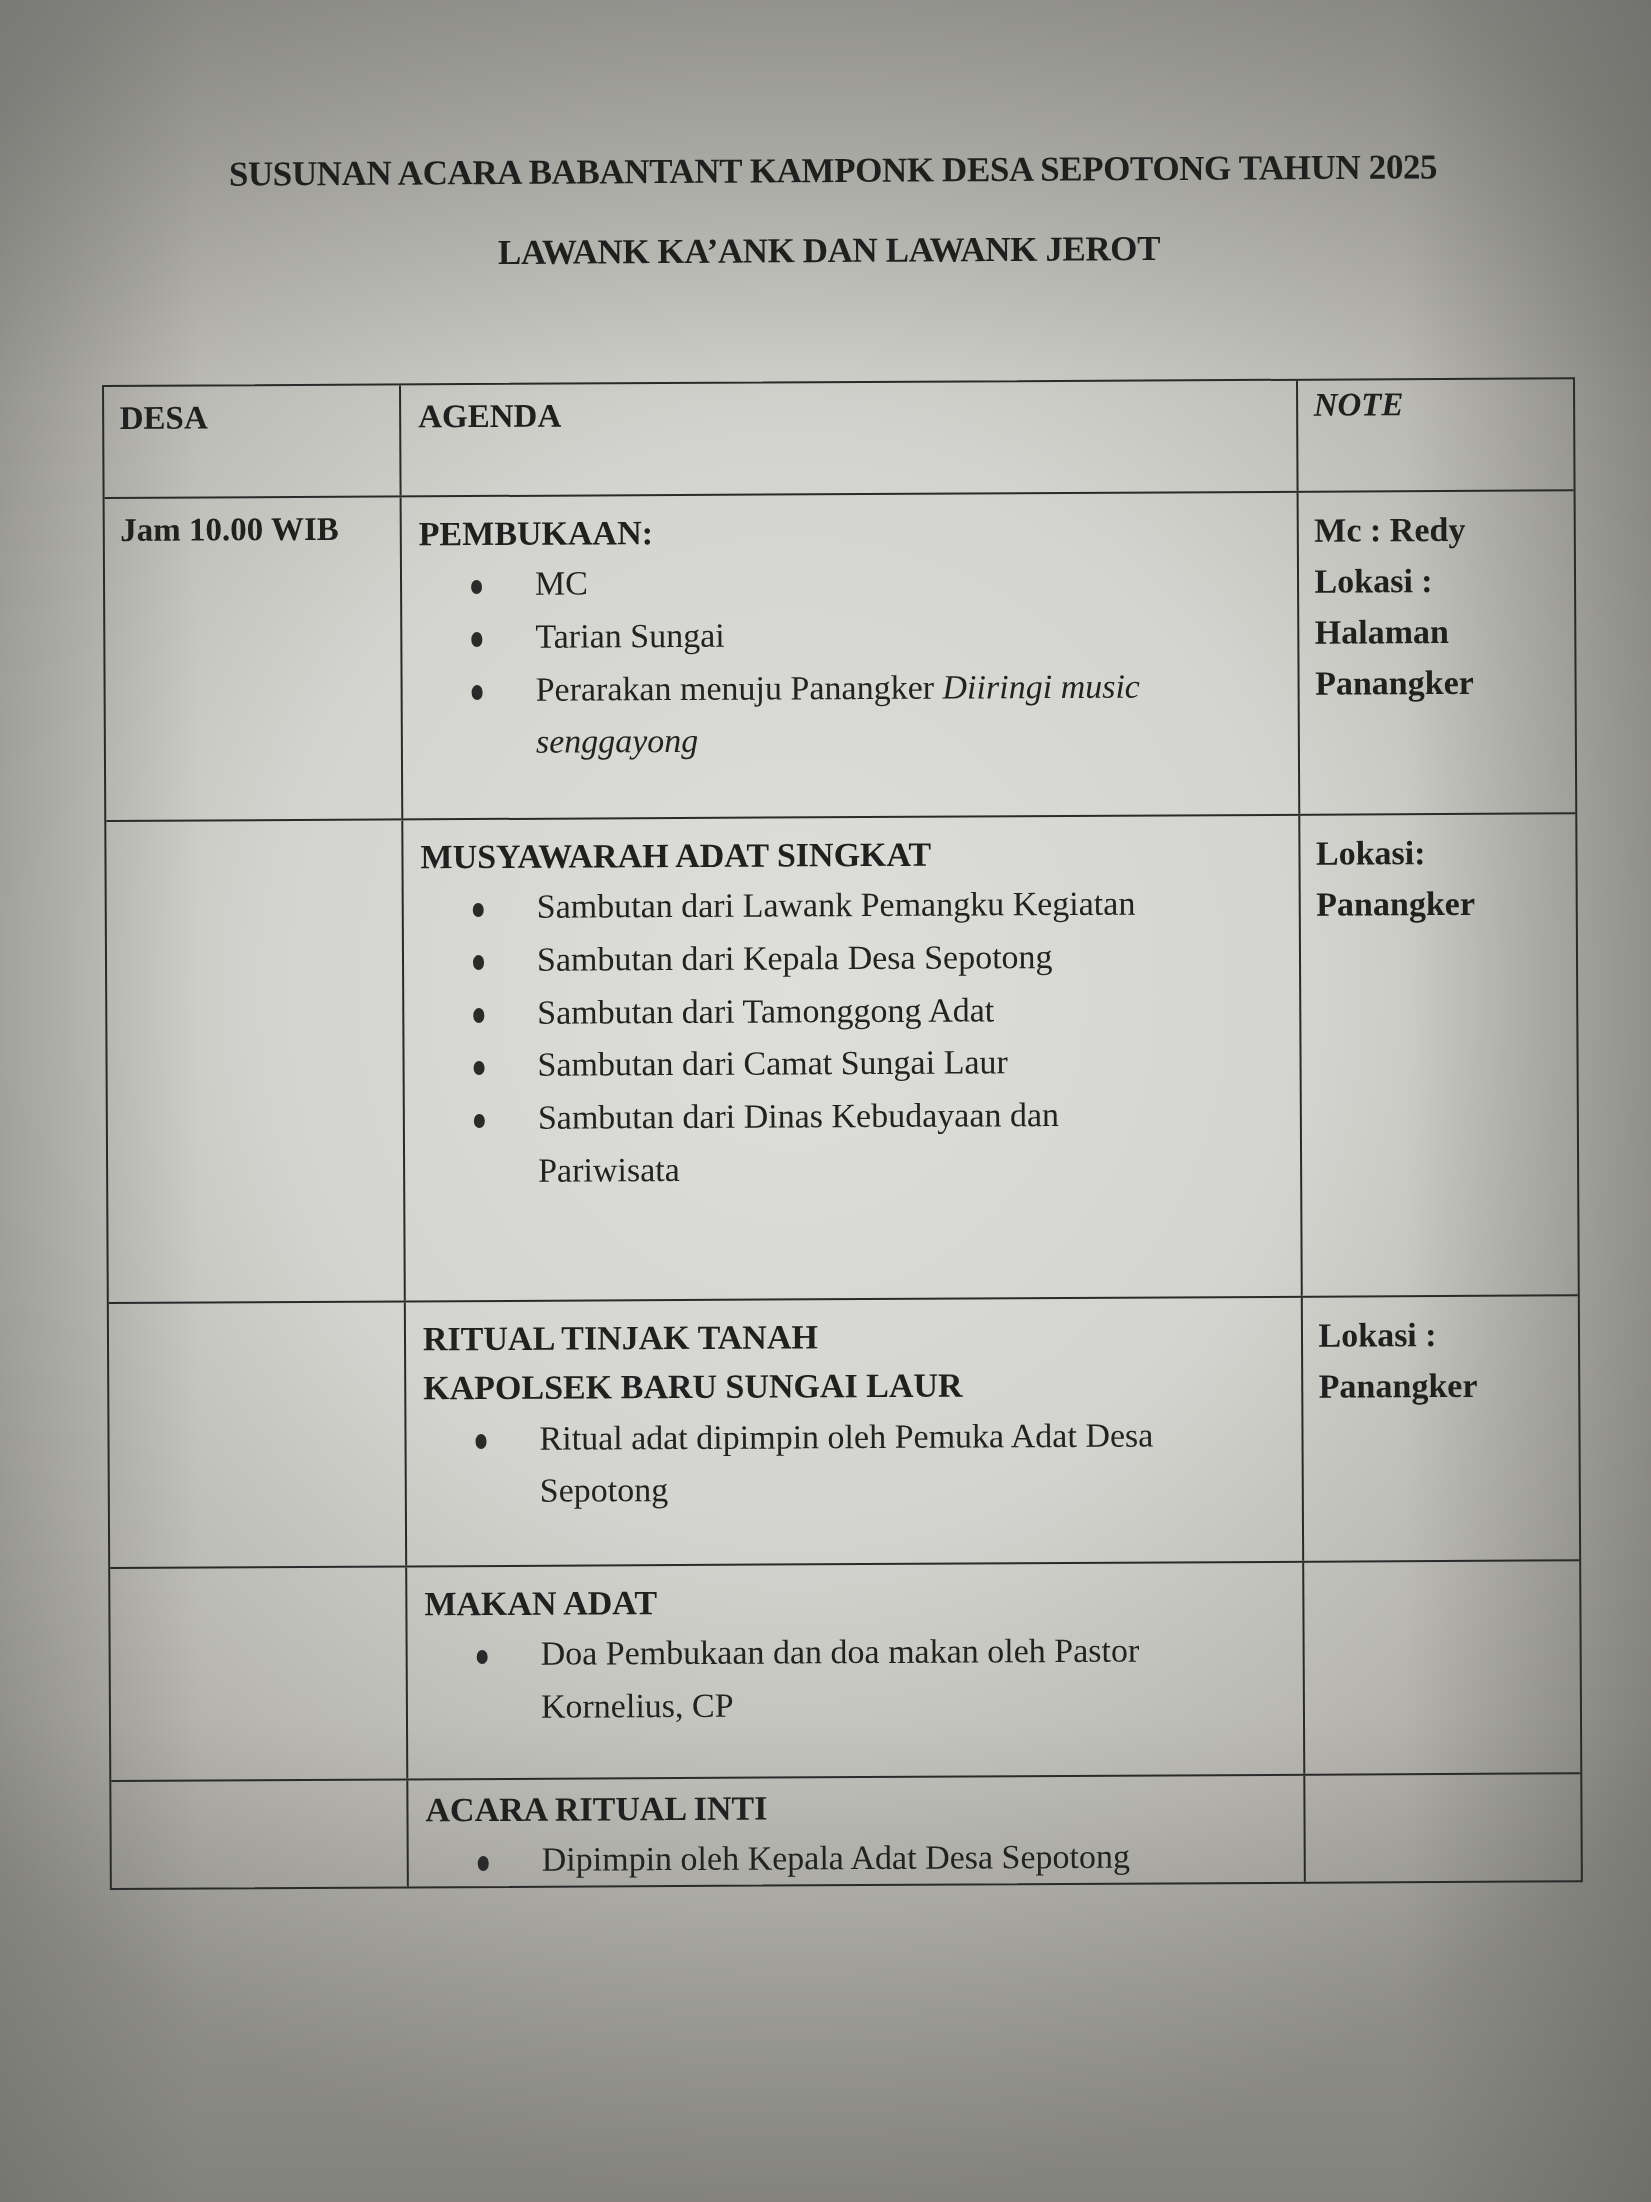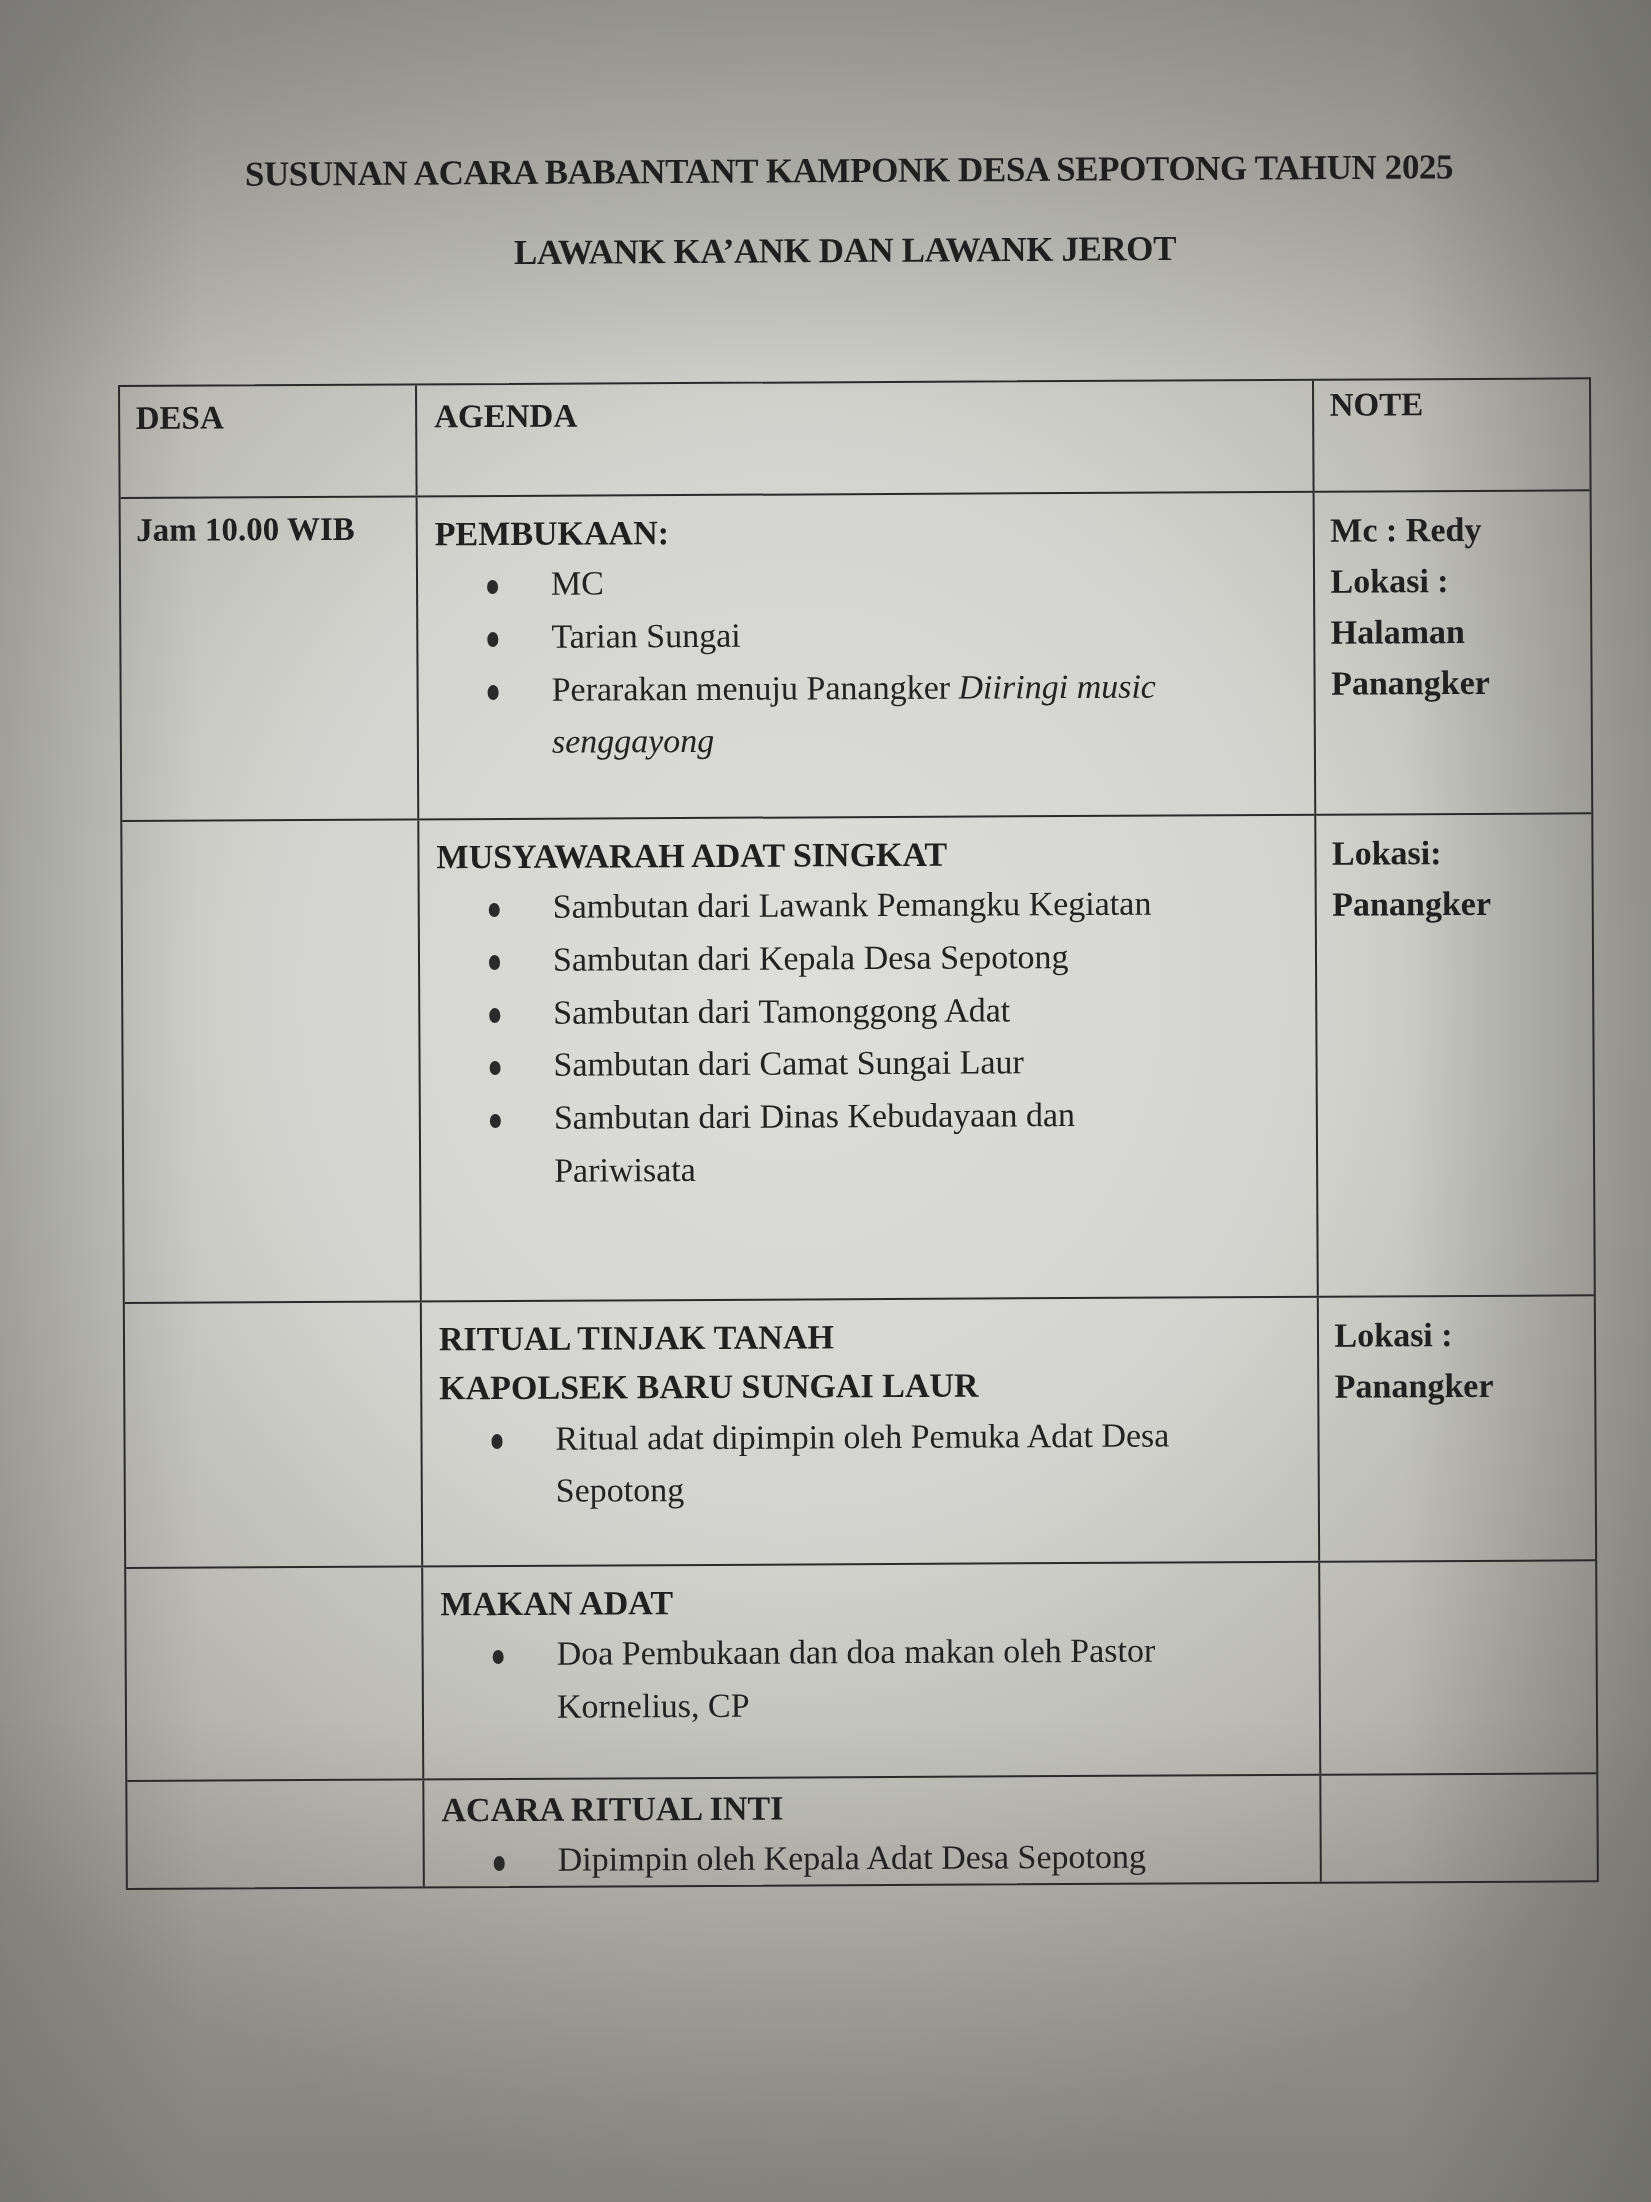--- a/index.html
+++ b/index.html
@@ -17,21 +17,21 @@
     }
     .vignette {
       position: absolute;
       inset: 0;
       background: linear-gradient(180deg, rgba(90,90,88,0.35) 0%, rgba(0,0,0,0) 18%, rgba(0,0,0,0) 78%, rgba(80,80,75,0.35) 100%),
                   linear-gradient(90deg, rgba(80,80,78,0.25) 0%, rgba(0,0,0,0) 12%, rgba(0,0,0,0) 85%, rgba(70,70,66,0.35) 100%);
       pointer-events: none;
     }
     .doc {
       position: absolute;
-      left: 16px;
+      left: 0;
       top: 0;
       width: 1556px;
       height: 2203px;
     }
     .title {
       position: absolute;
       left: 0;
       width: 1652px;
       text-align: center;
       font-weight: bold;
@@ -67,21 +67,21 @@
     .c-agenda { width: 897px; border-right: 2.2px solid #2a2a2a; padding-left: 17px; }
     .c-note { flex: 1; padding-left: 15.5px; }
 
     .h-label {
       font-weight: bold;
       font-size: 33px;
       line-height: 1.2;
       color: #202020;
     }
     .row-header { height: 110px; }
-    .row-header .c-note .h-label { margin-top: -6.9px; }
+    .row-header .c-note .h-label { margin-top: -6.9px; font-style: italic; }
 
     .waktu-text {
       font-weight: bold;
       font-size: 33px;
       line-height: 1.2;
       color: #202020;
     }
     .section-title {
       font-weight: bold;
       font-size: 34px;

